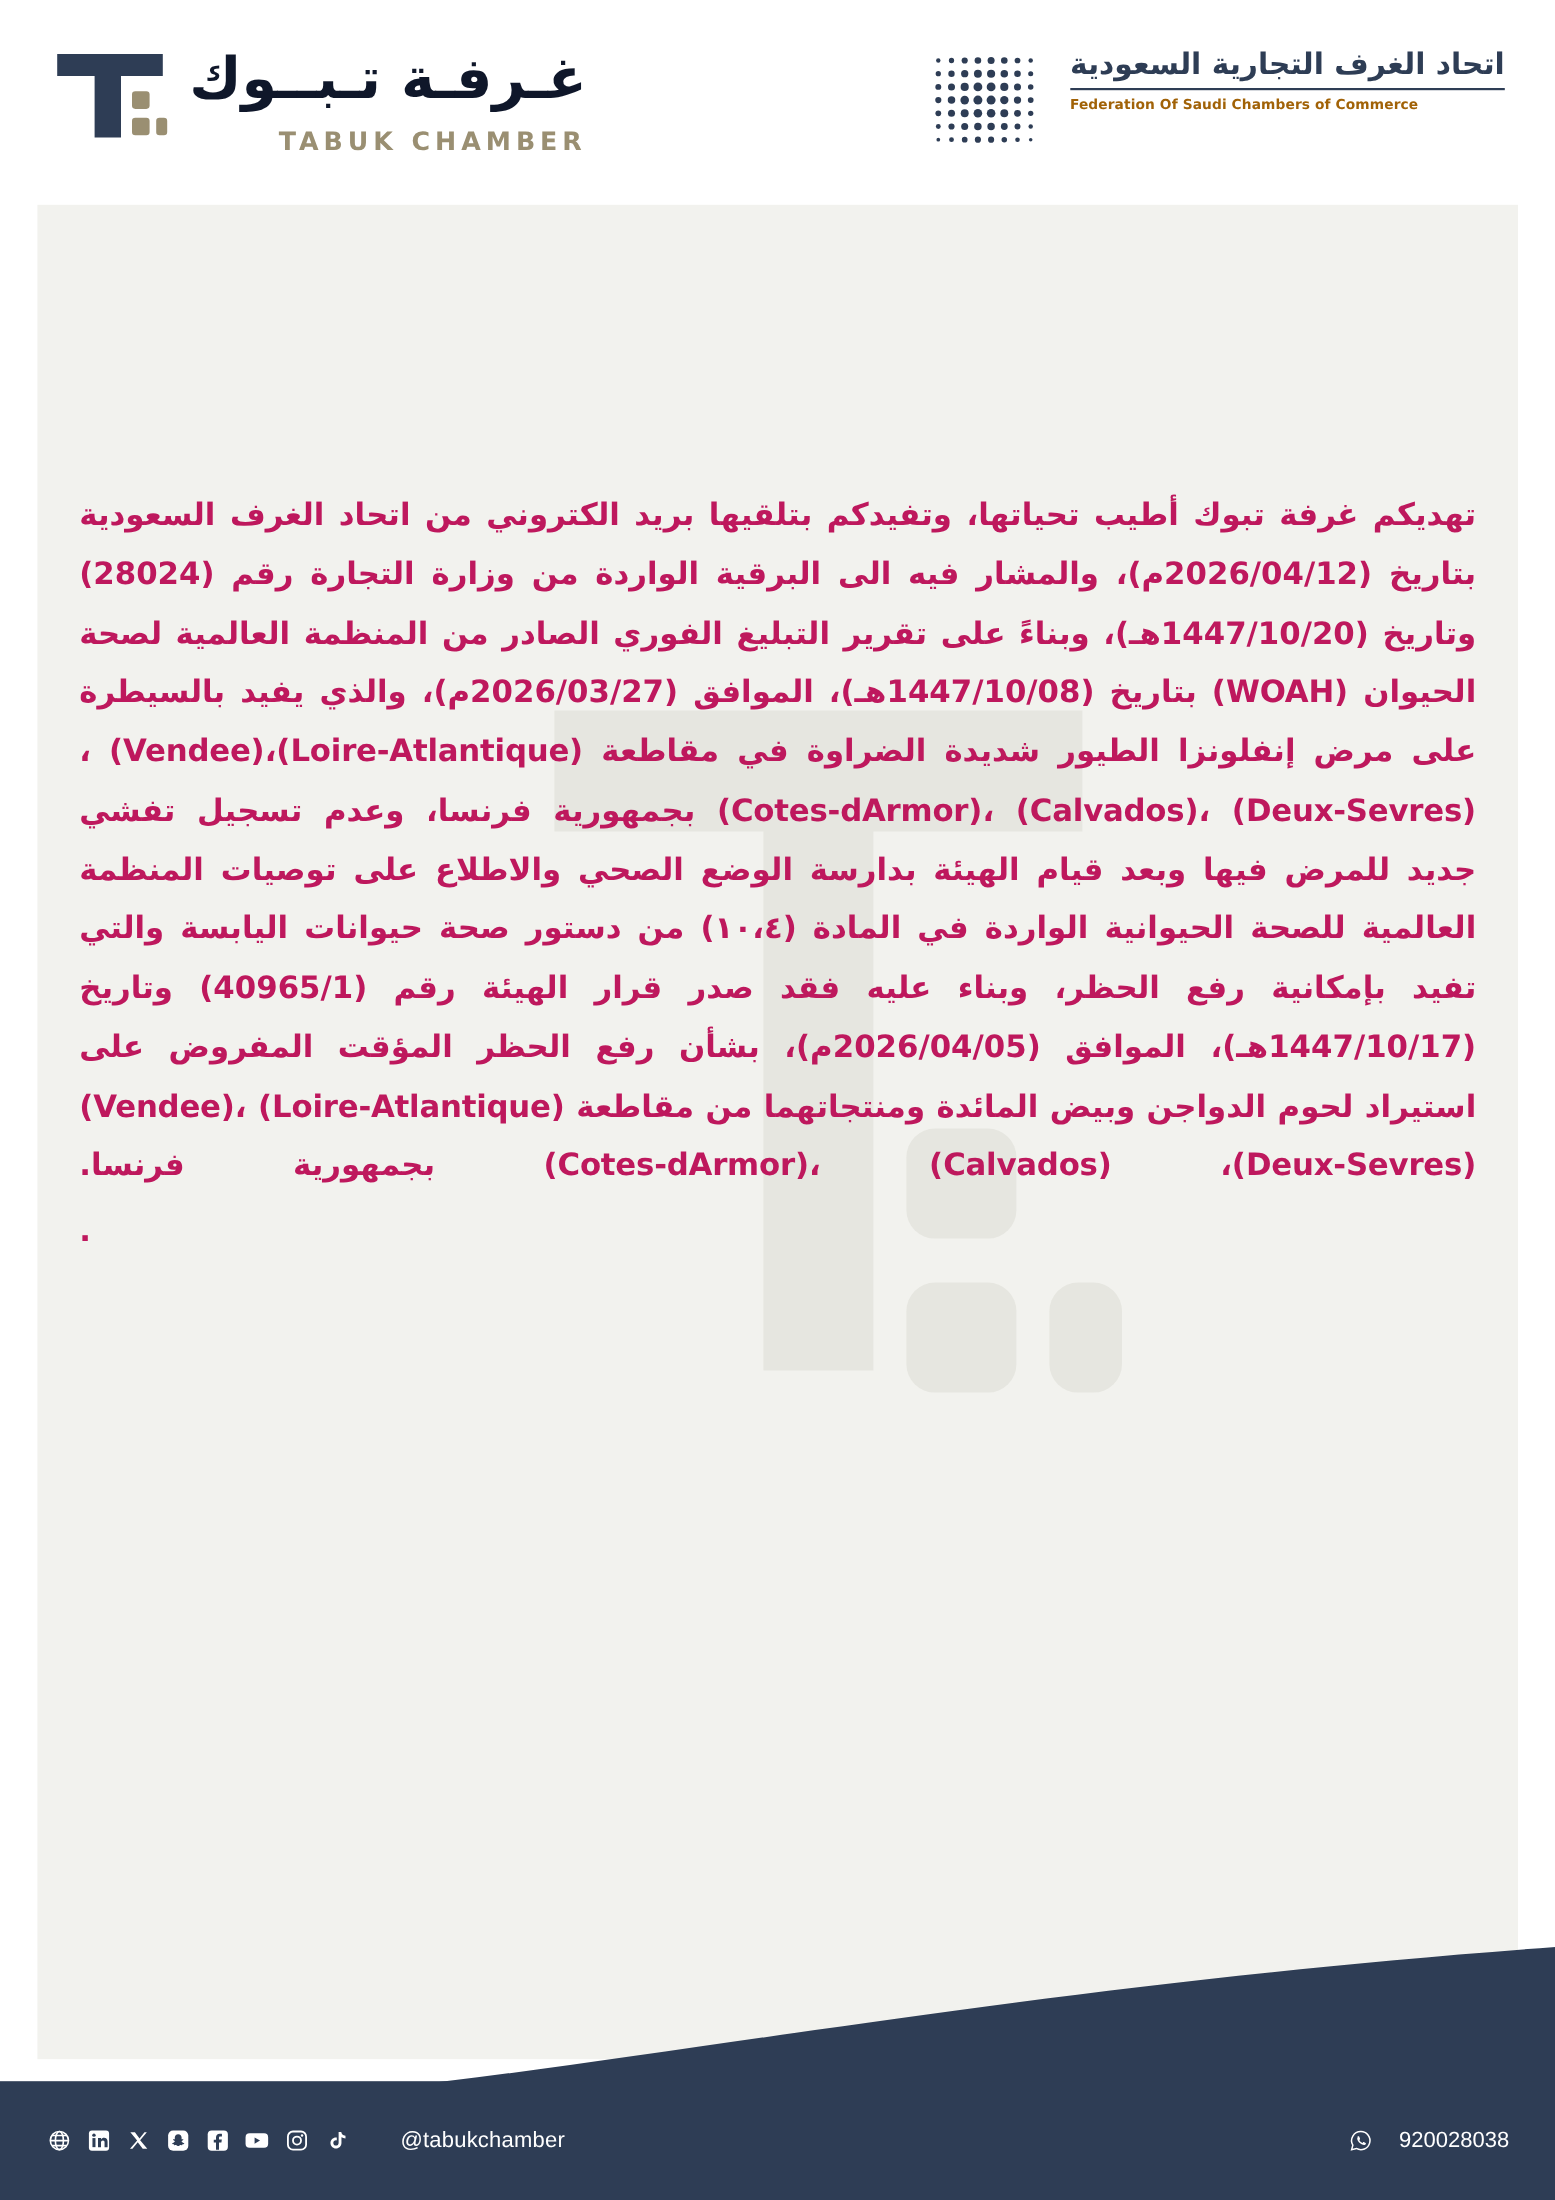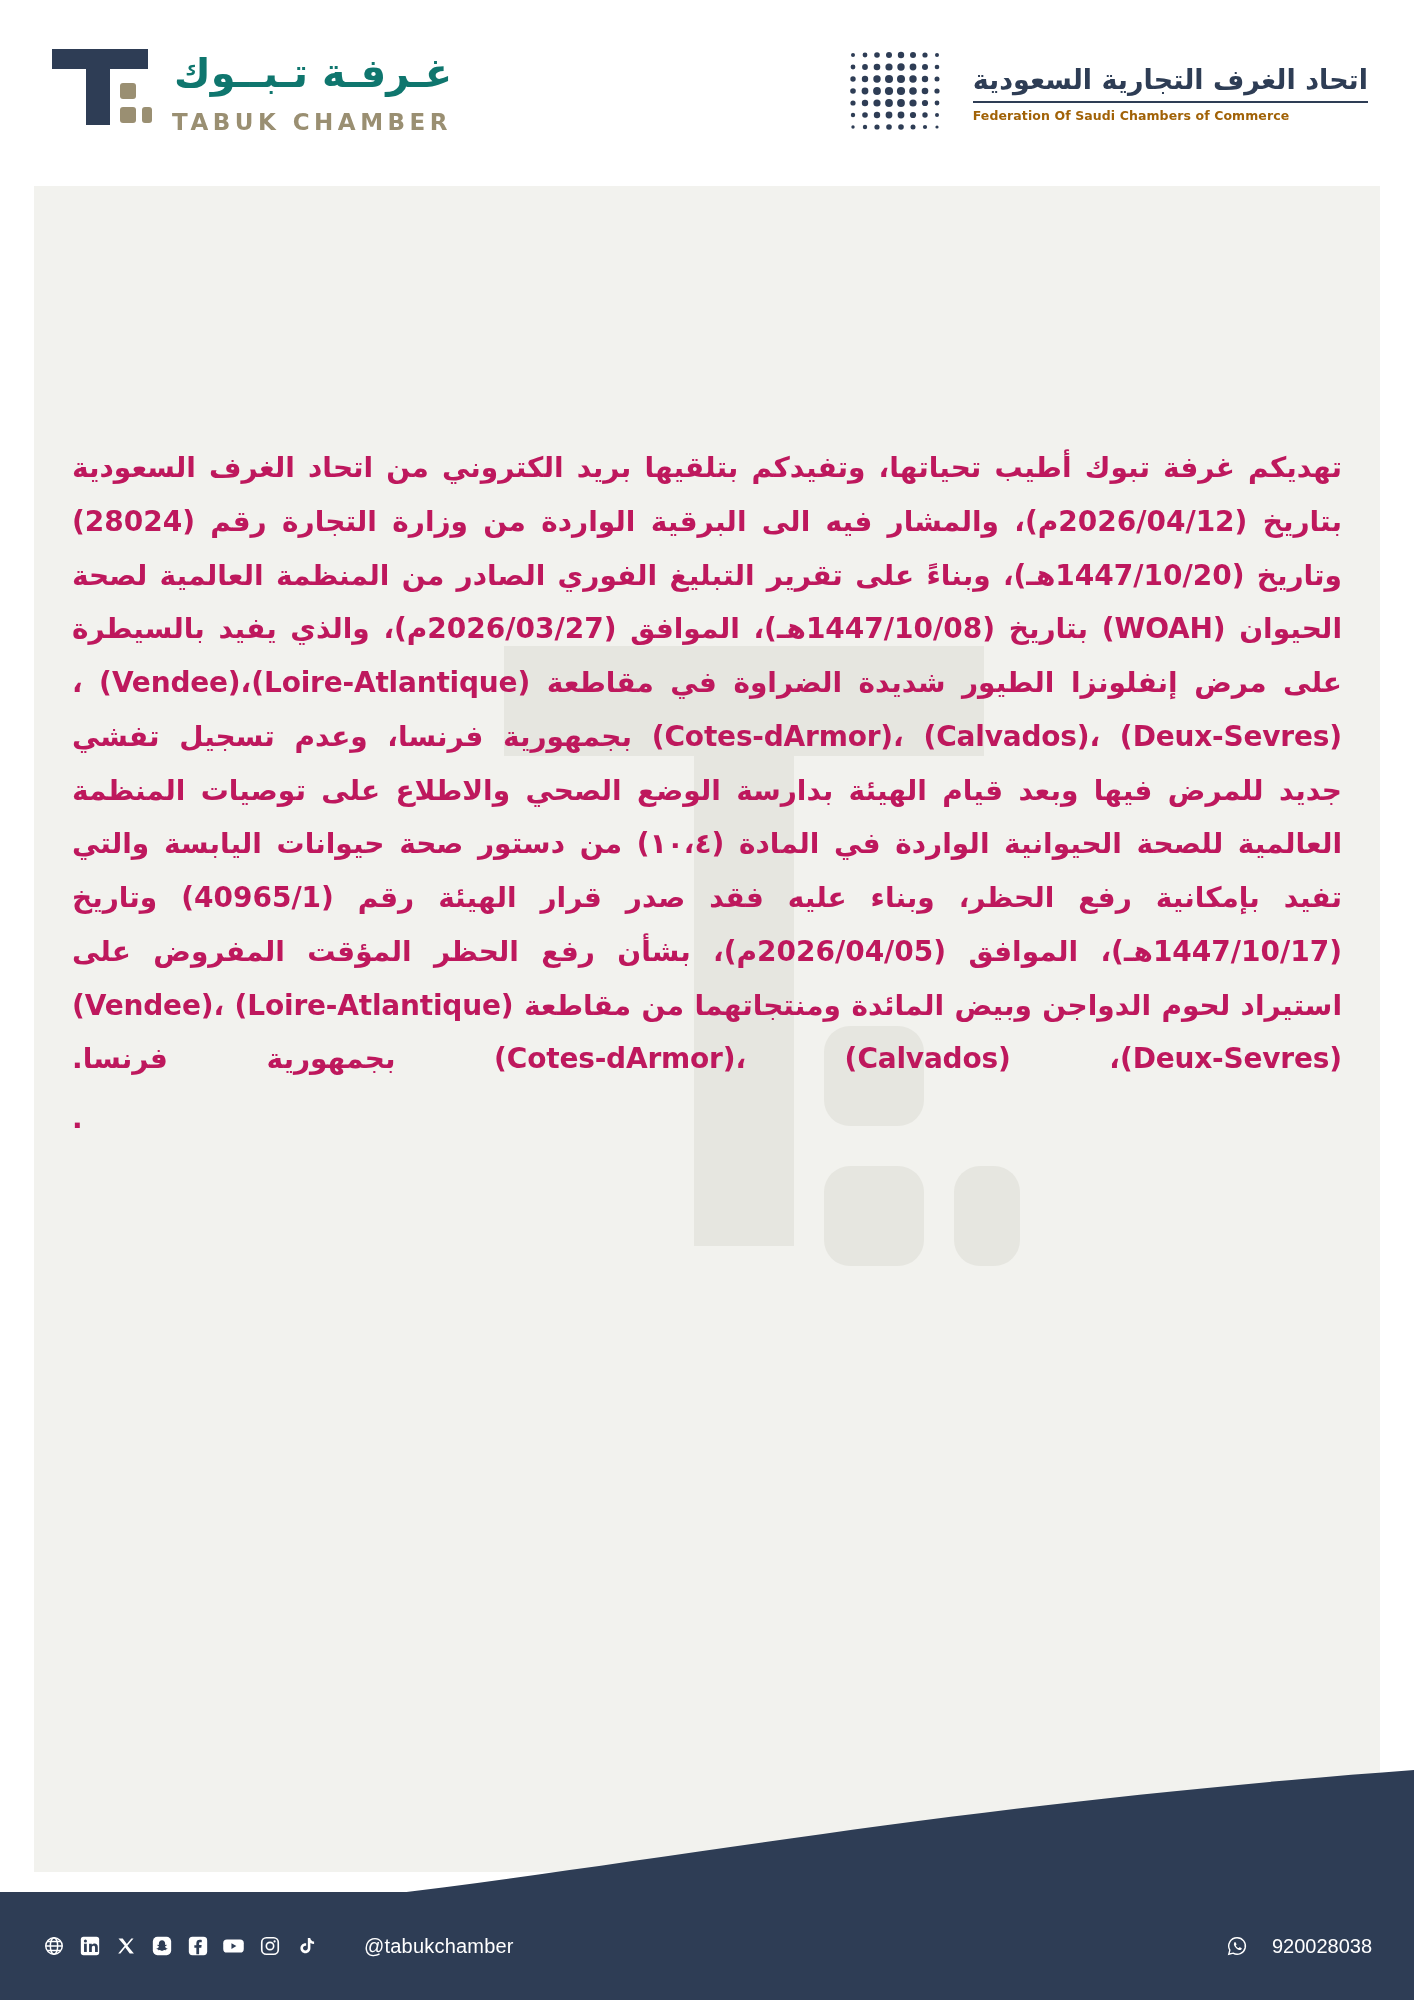--- a/index.html
+++ b/index.html
@@ -35,21 +35,20 @@
     justify-content: space-between;
     padding: 0 46px;
     box-sizing: border-box;
     z-index: 5;
   }
 
   
   .fed-logo {
     display: flex;
     flex-direction: row-reverse;
-    align-items: center;
     gap: 16px;
   }
   .fed-dots {
     width: 112px;
     height: 100px;
     position: relative;
     overflow: hidden;
   }
   .fed-dots svg { display:block; }
   .fed-text {
@@ -84,23 +83,23 @@
     display: flex;
     flex-direction: row;
     align-items: center;
     gap: 18px;
   }
   .tabuk-text {
     text-align: right;
     direction: rtl;
   }
   .tabuk-ar {
-    font-size: 40px;
-    font-weight: bold;
-    color: #0f766e;
+    font-size: 52px;
+    font-weight: bold;
+    color: #0f172a;
     letter-spacing: 2px;
     white-space: nowrap;
     line-height: 1.1;
   }
   .tabuk-en {
     font-size: 23px;
     font-weight: bold;
     color: #9a8f72;
     letter-spacing: 4.5px;
     white-space: nowrap;

